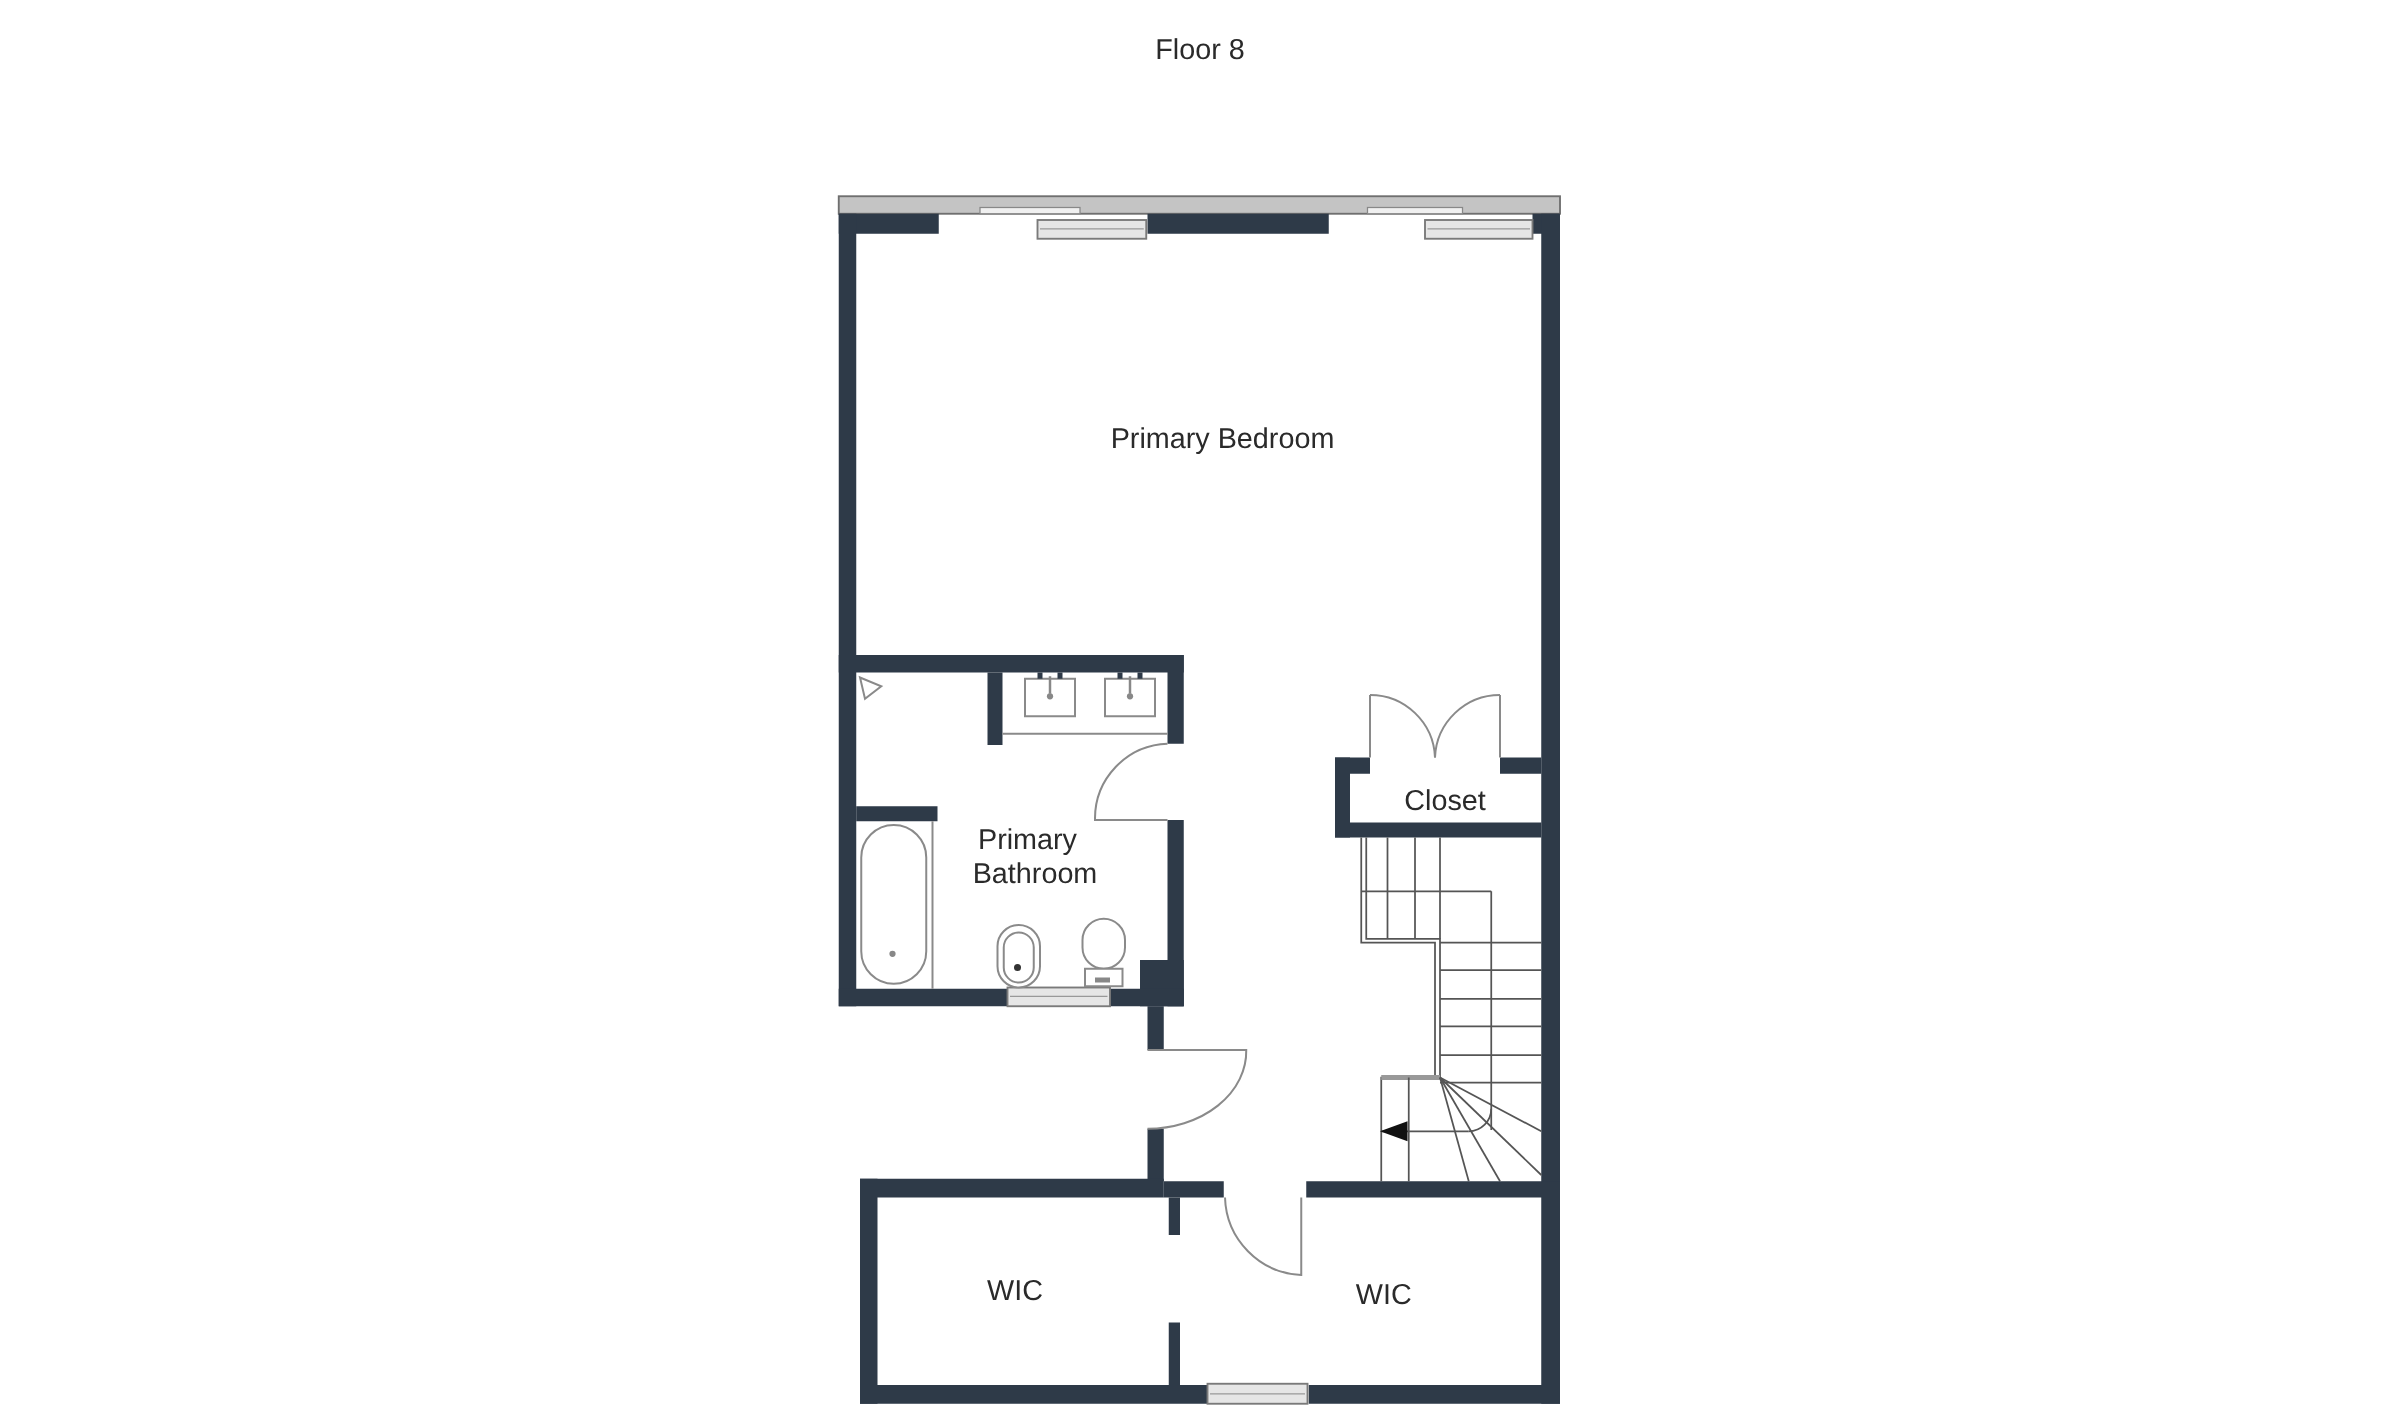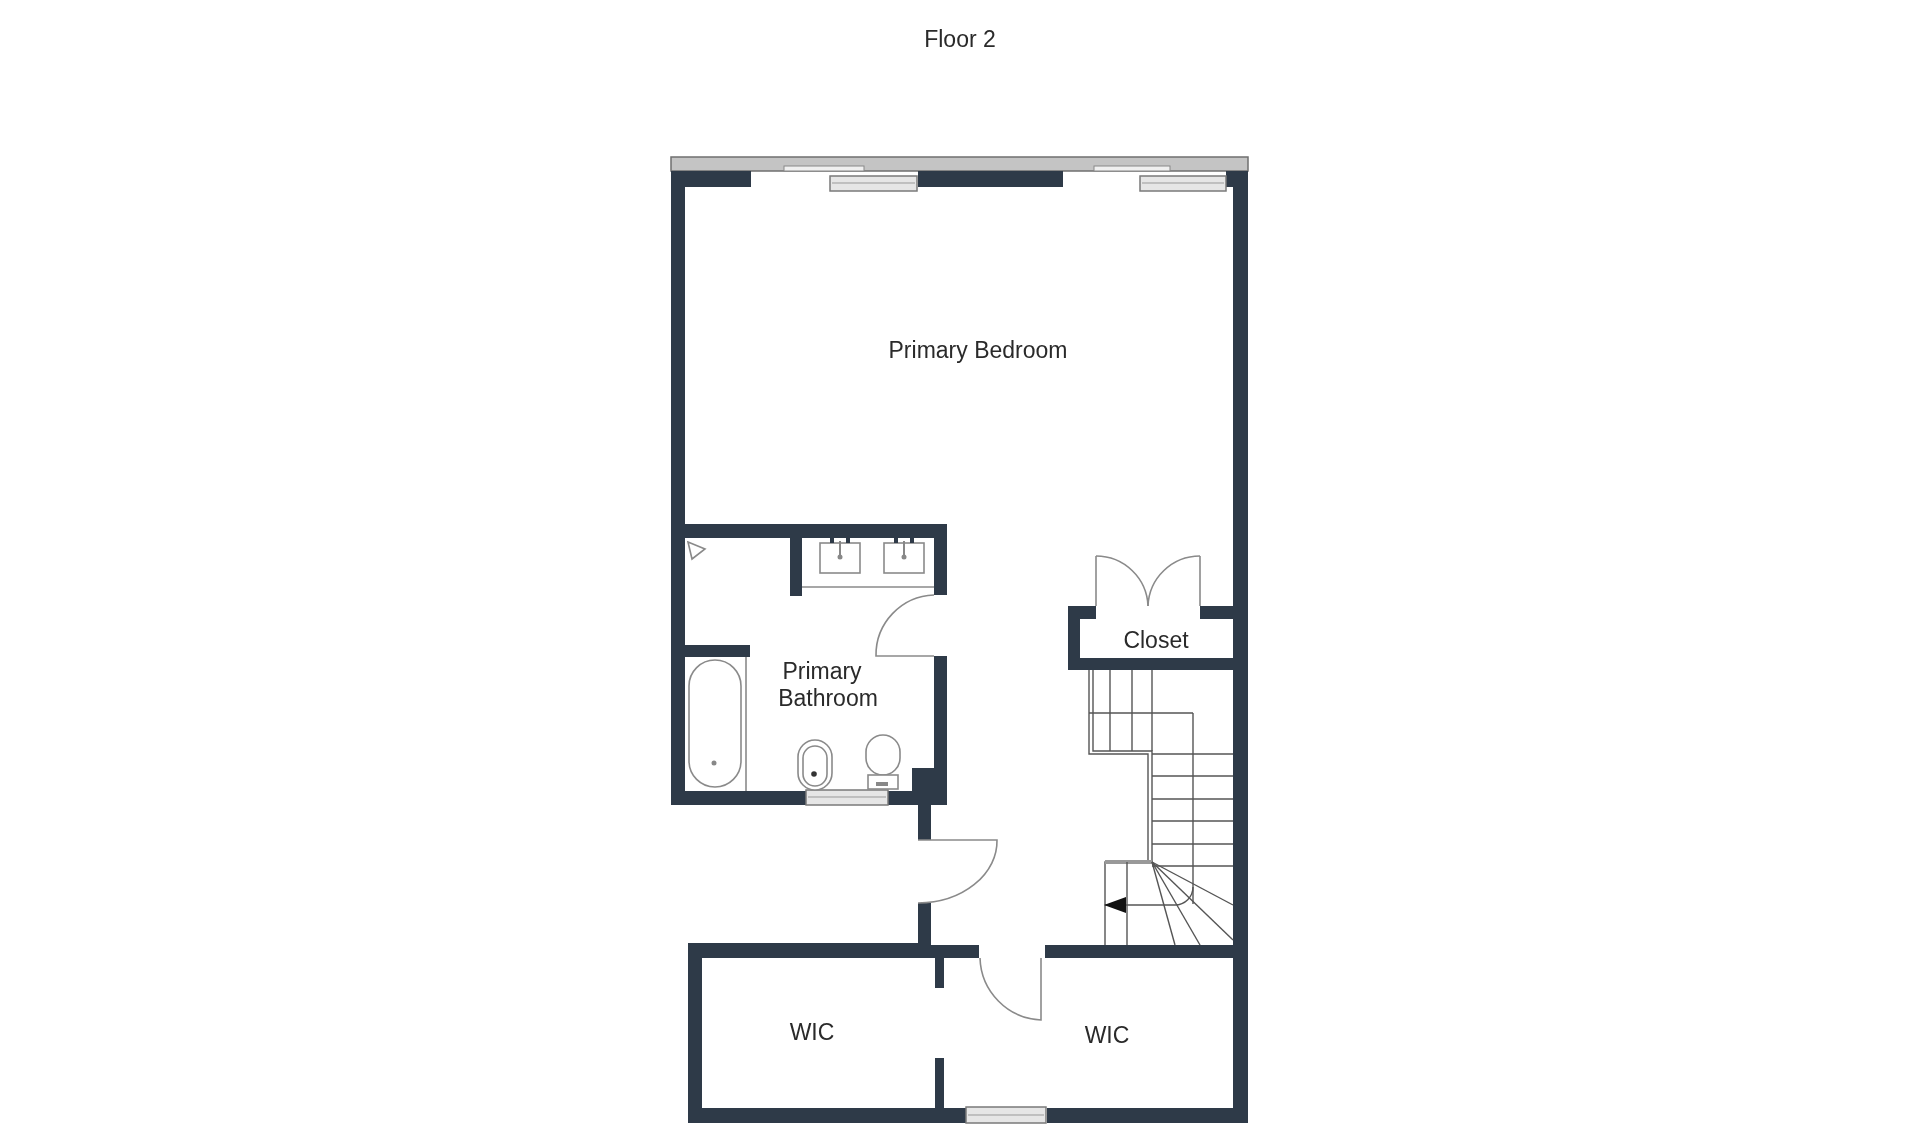--- a/index.html
+++ b/index.html
@@ -9,21 +9,21 @@
   .lbl { font-family:"Liberation Sans", sans-serif; fill:#2a2a2a; font-size:23px; text-anchor:middle; }
   .wall { fill:#2e3a48; }
   .fx { fill:none; stroke:#8a8a8a; stroke-width:1.6; }
   .fxw { fill:#ffffff; stroke:#8a8a8a; stroke-width:1.6; }
   .stair { fill:none; stroke:#555; stroke-width:1.4; }
   .win { fill:#e6e6e6; stroke:#7a7a7a; stroke-width:1.5; }
 </style>
 </head>
 <body>
 
-<div class="title">Floor 2</div>
+<div class="title">Floor 8</div>
 
 <svg id="plan" viewBox="0 0 1920 1140" xmlns="http://www.w3.org/2000/svg">
 
   <g>
     <rect x="671" y="157" width="577" height="14" fill="#c4c4c4" stroke="#6f6f6f" stroke-width="1.5"></rect>
     <rect x="784" y="166" width="80" height="5" fill="#f0f0f0" stroke="#888" stroke-width="1"></rect>
     <rect x="1094" y="166" width="76" height="5" fill="#f0f0f0" stroke="#888" stroke-width="1"></rect>
   </g>
 
   <g>

